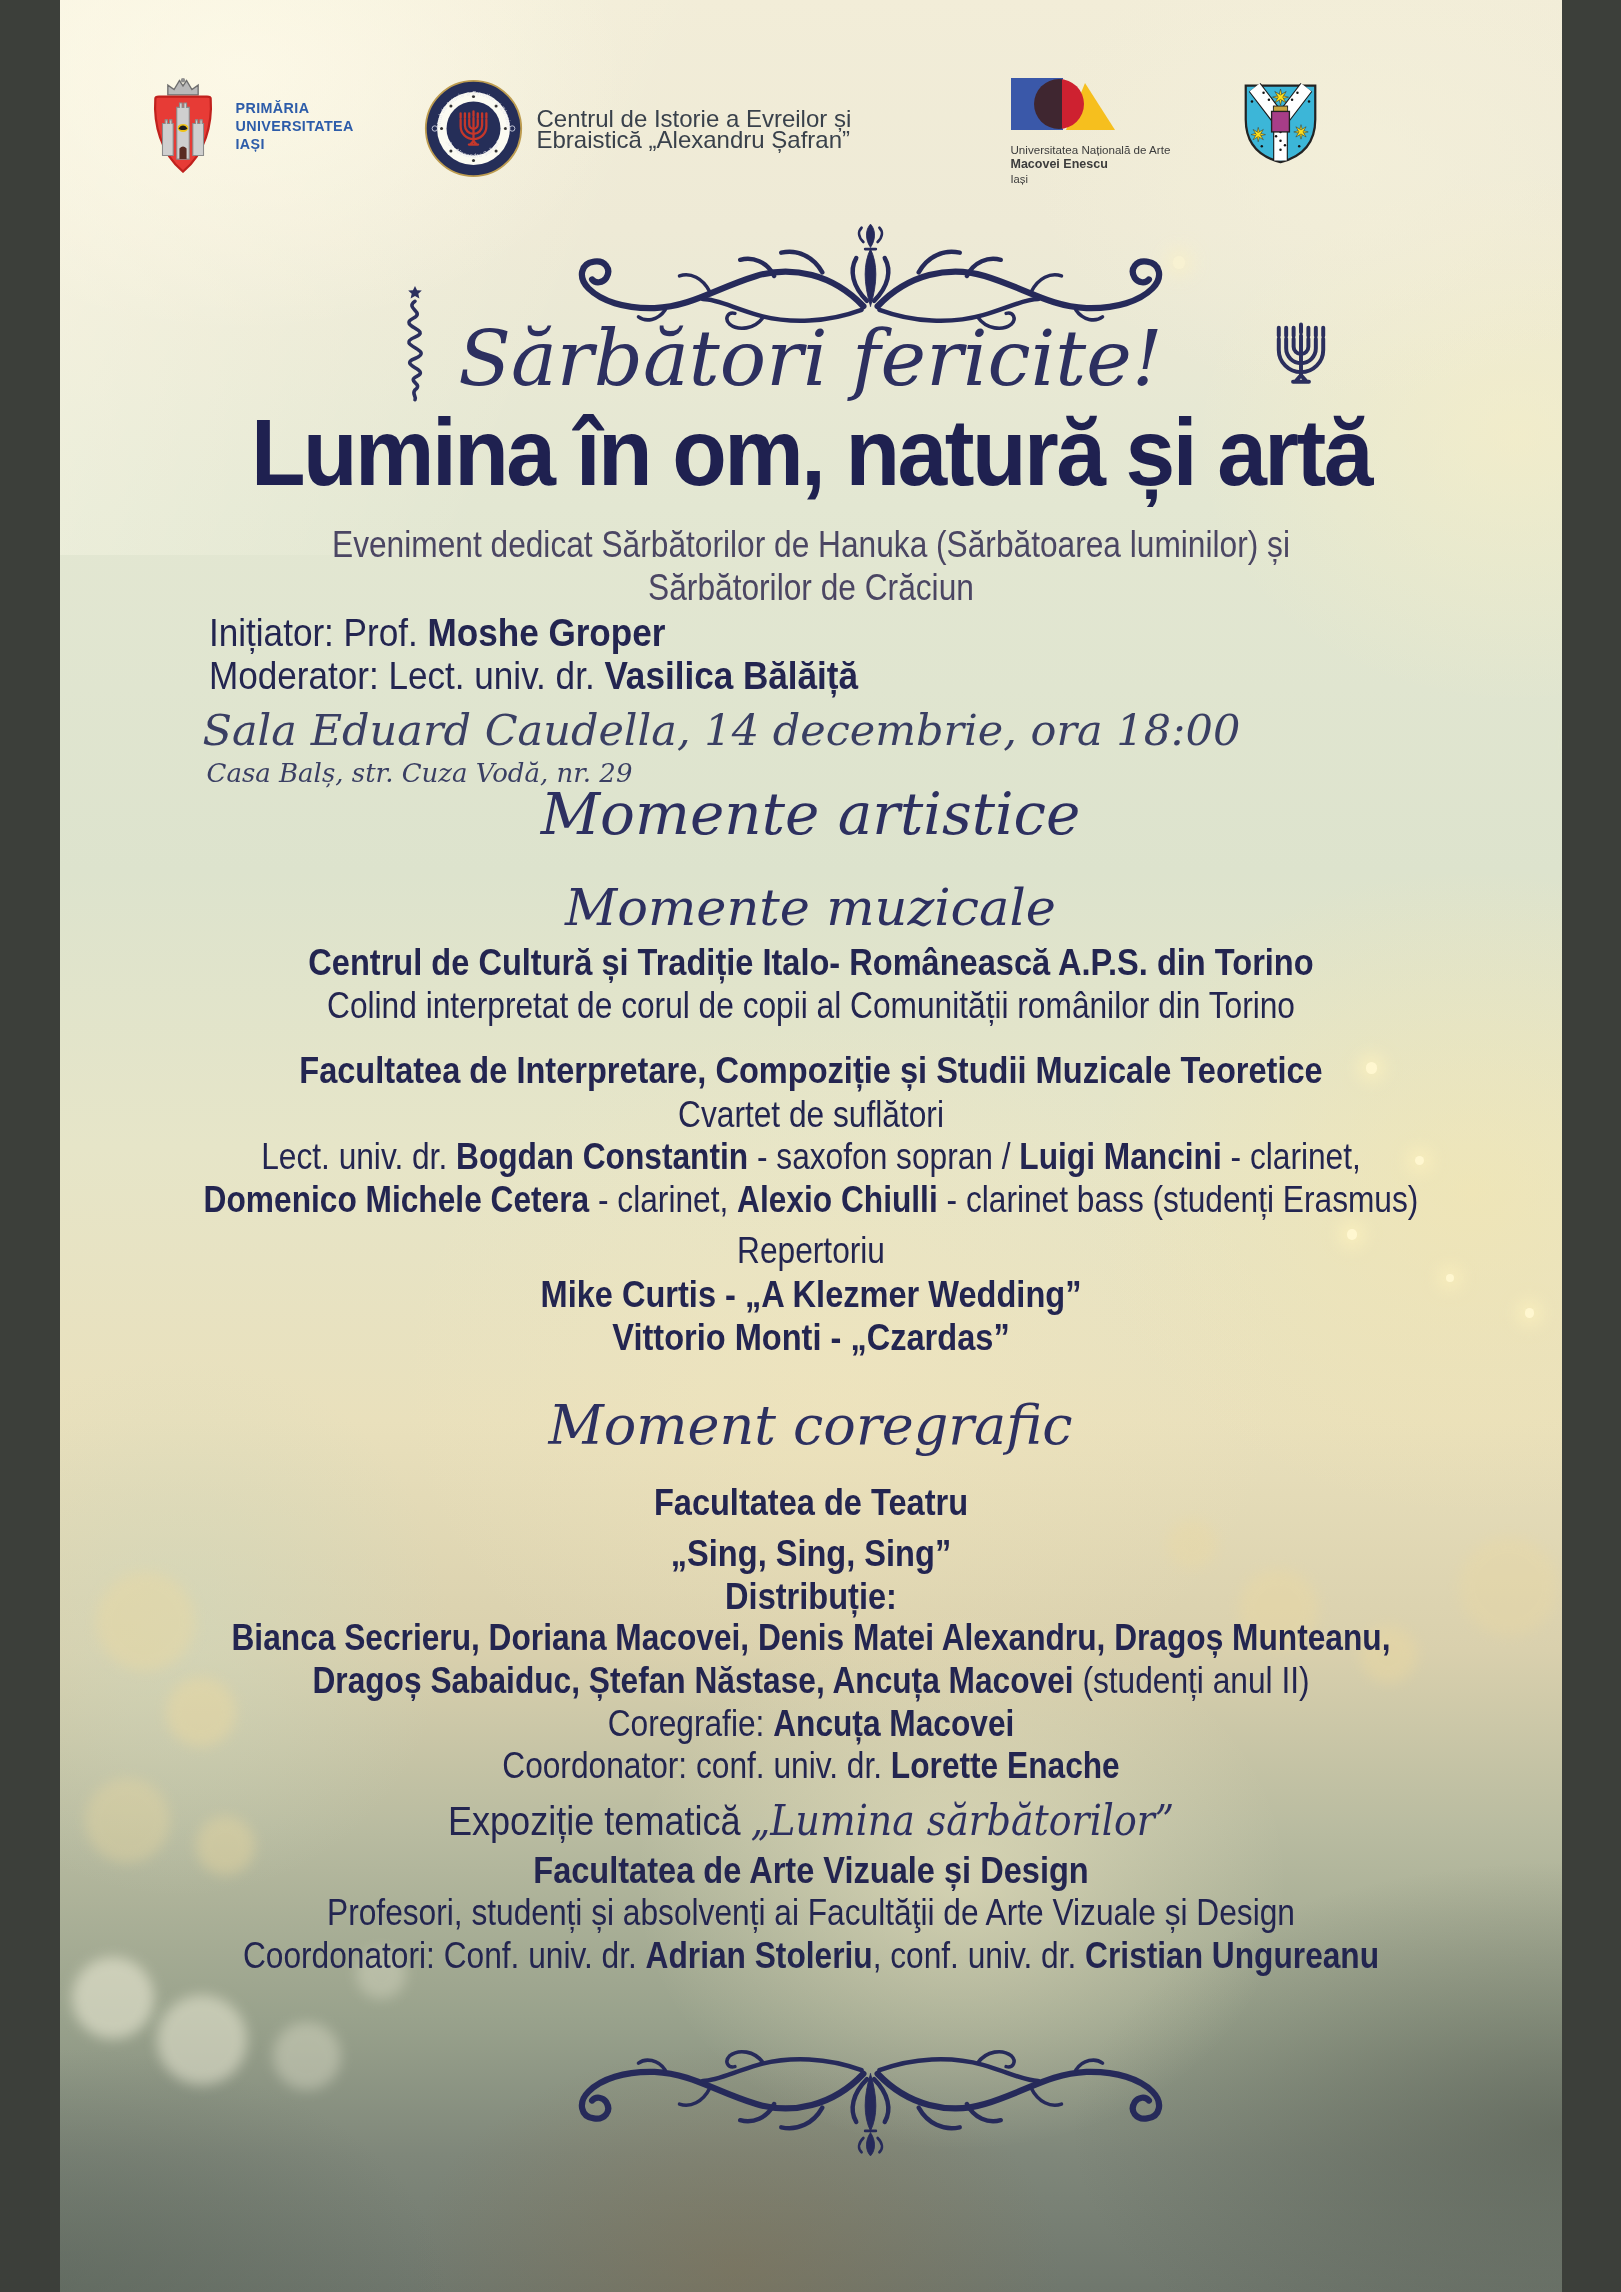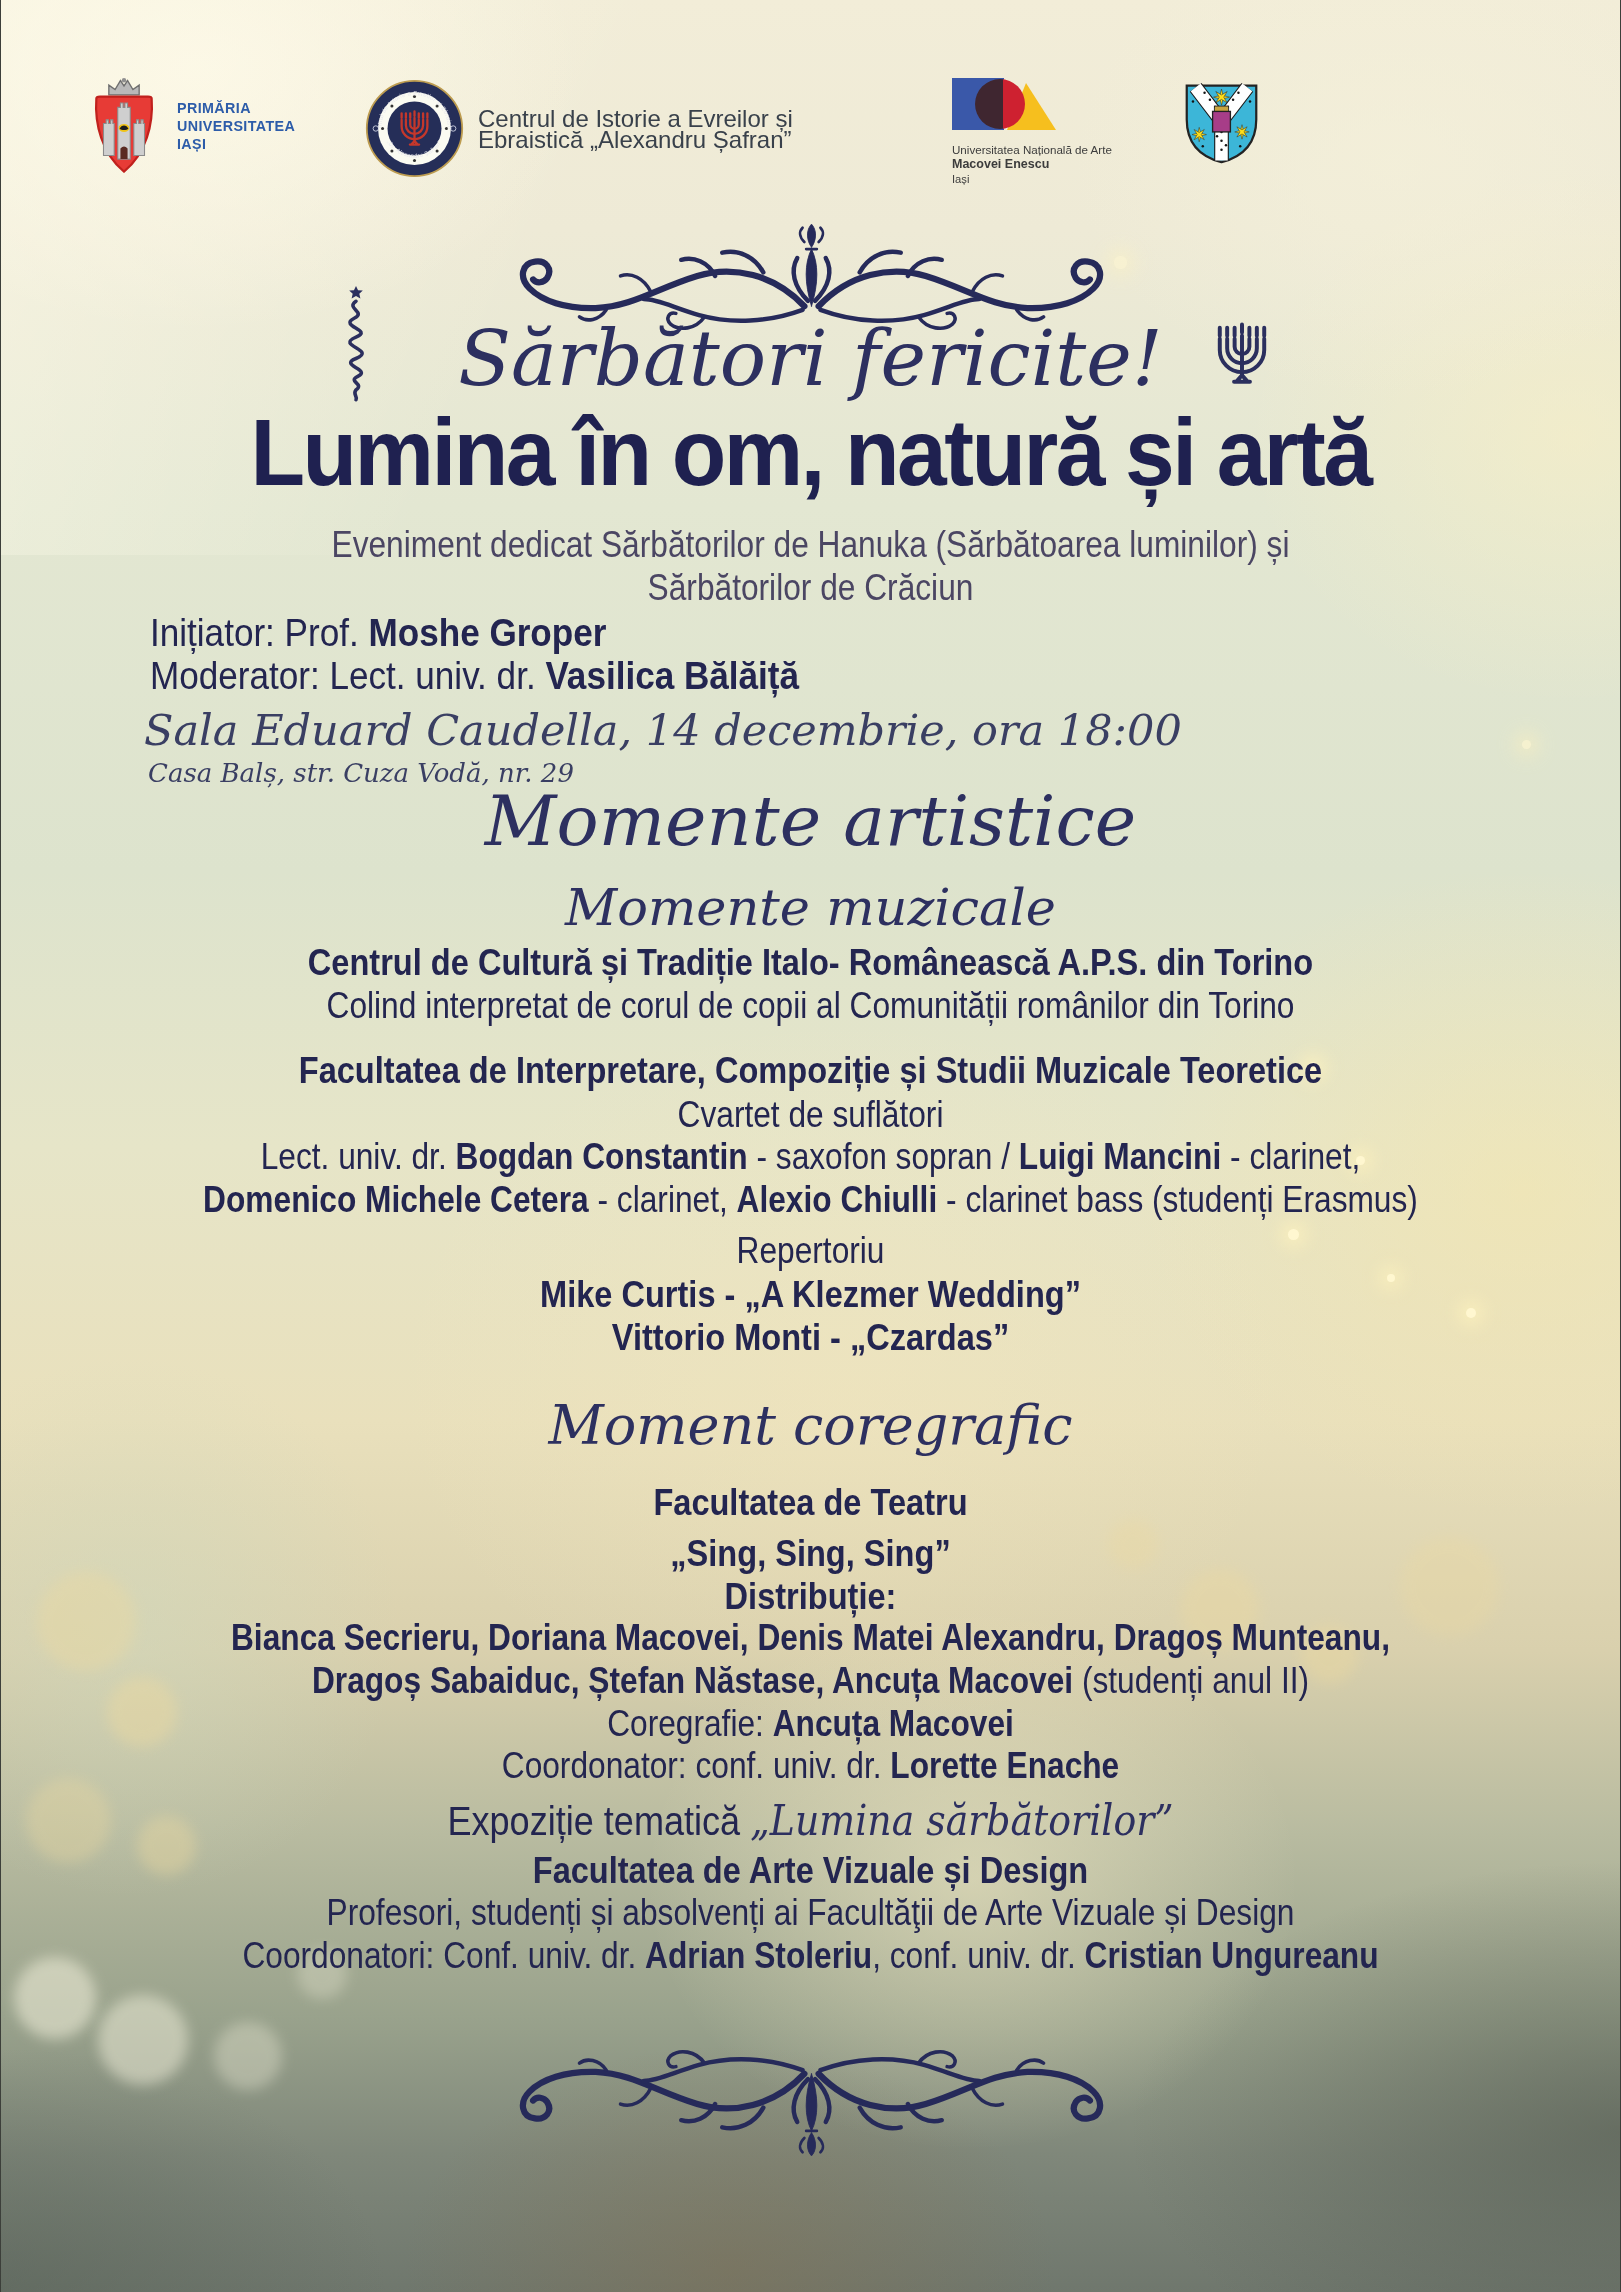--- a/index.html
+++ b/index.html
@@ -1,16 +1,16 @@
 <!DOCTYPE html>
 <html style="--text-navy: #232550; --title-navy: #1f2150; --script-navy: #2d3060; --subtitle-gray: #4b4663; --primaria-blue: #2d5ca9; --primaria-red: #e73b36; --uaic-teal: #3cb6d8; --uaic-text: #2f3833; --arte-blue: #3a58a9; --arte-red: #ce2130; --arte-maroon: #3f2630; --arte-yellow: #f6bf1e; --safran-navy: #252e58; --menorah-red: #c4372b; --logo-gray-text: #39414b;font-size:14.3px"><head>
 <meta charset="utf-8">
 <style>
   html,body{margin:0;padding:0;background:#3c3f3a;}
-  .poster{position:relative;width:1619px;height:2293px;margin:0 auto;overflow:hidden;
+  .poster{position:relative;width:1502px;height:2293px;margin:0 auto;overflow:hidden;
     font-family:"Liberation Sans",sans-serif;color:var(--text-navy,#232550);
     background:
       radial-gradient(ellipse 555px 376px at 12% 3%, rgba(252,248,230,.85), rgba(252,248,230,0) 70%),
       radial-gradient(ellipse 466px 340px at 86% 7%, rgba(244,240,218,.7), rgba(244,240,218,0) 70%),
       radial-gradient(ellipse 466px 385px at 97% 19%, rgba(250,240,196,.55), rgba(250,240,196,0) 70%),
       radial-gradient(ellipse 555px 466px at 94% 52%, rgba(246,230,170,.5), rgba(246,230,170,0) 70%),
       radial-gradient(ellipse 627px 502px at 52% 60%, rgba(243,231,190,.4), rgba(243,231,190,0) 72%),
       radial-gradient(ellipse 466px 385px at 60% 82%, rgba(247,238,200,.5), rgba(247,238,200,0) 70%),
       radial-gradient(ellipse 385px 385px at 8% 71%, rgba(205,216,190,.5), rgba(205,216,190,0) 70%),
       radial-gradient(ellipse 537px 340px at 0% 100%, rgba(88,98,88,.55), rgba(88,98,88,0) 72%),
@@ -27,21 +27,21 @@
     box-shadow:0 0 18px 7.2px rgba(255,243,190,.75);}
   .abs{position:absolute;}
   .cline{position:absolute;left:0;width:100%;text-align:center;white-space:nowrap;
     transform:scaleX(.88);transform-origin:50% 50%;line-height:1.15;}
   .lline{position:absolute;white-space:nowrap;transform:scaleX(.9);transform-origin:left center;line-height:1.15;}
   .script{font-family:"DejaVu Serif",serif;font-style:italic;}
   .bold{font-weight:bold;}
   .title{font-size:95px;font-weight:bold;letter-spacing:-2.7px;color:var(--title-navy,#1f2150);
     transform:scaleX(.94);}
   .greeting{font-size:77px;color:var(--script-navy,#2d3060);transform:none;}
-  .h-art{font-size:70px;color:var(--script-navy,#2d3060);transform:none;}
+  .h-art{font-size:58px;color:var(--script-navy,#2d3060);transform:none;}
   .h-muz{font-size:51px;color:var(--script-navy,#2d3060);transform:none;}
   .h-cor{font-size:54px;color:var(--script-navy,#2d3060);transform:none;}
   .sub{font-size:36px;color:var(--subtitle-gray,#4b4663);}
   .b41{font-size:37px;}
   .b40{font-size:36px;}
   .b44{font-size:39px;}
   .venue{font-size:43px;color:#3a3f63;}
   .addr{font-size:26px;color:#3a3f63;}
   .expo-label{font-size:41px;}
   .expo-quote{font-family:"DejaVu Serif",serif;font-style:italic;font-size:43px;color:var(--script-navy,#2d3060);}

